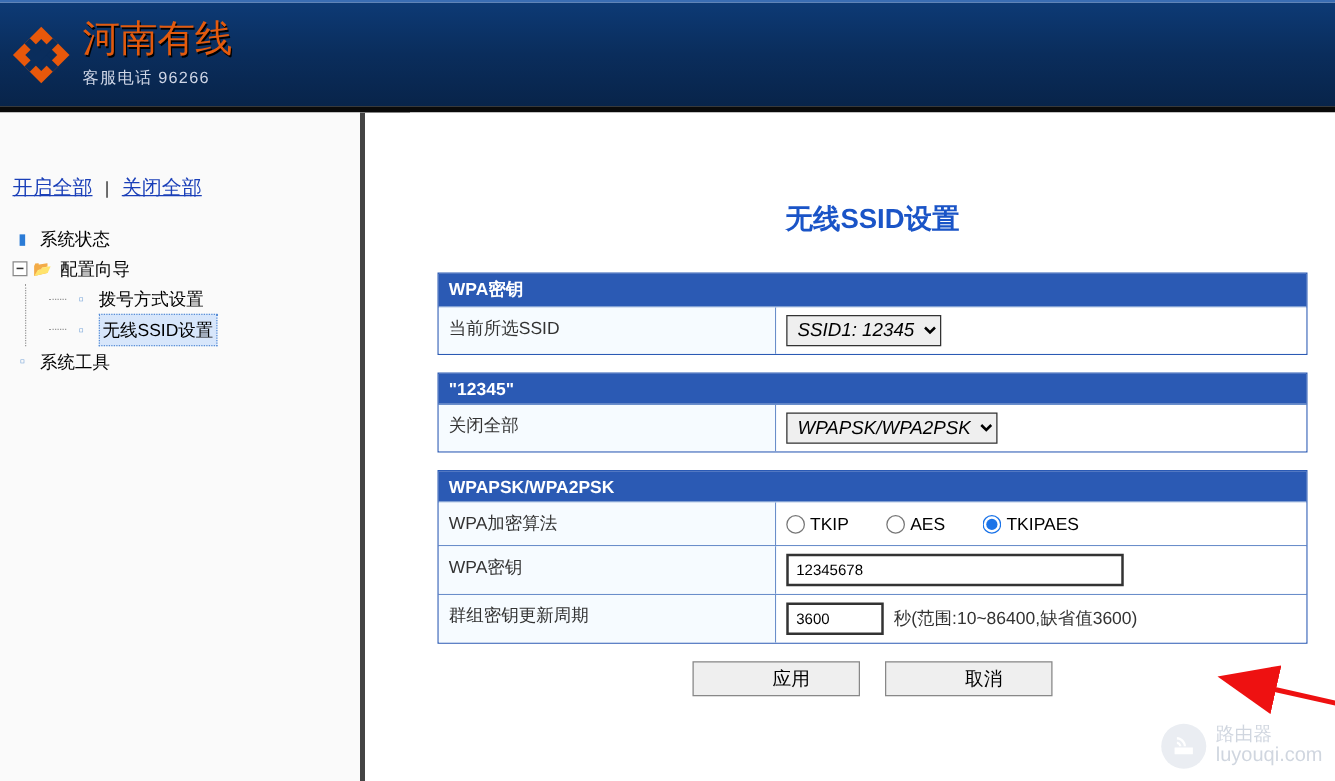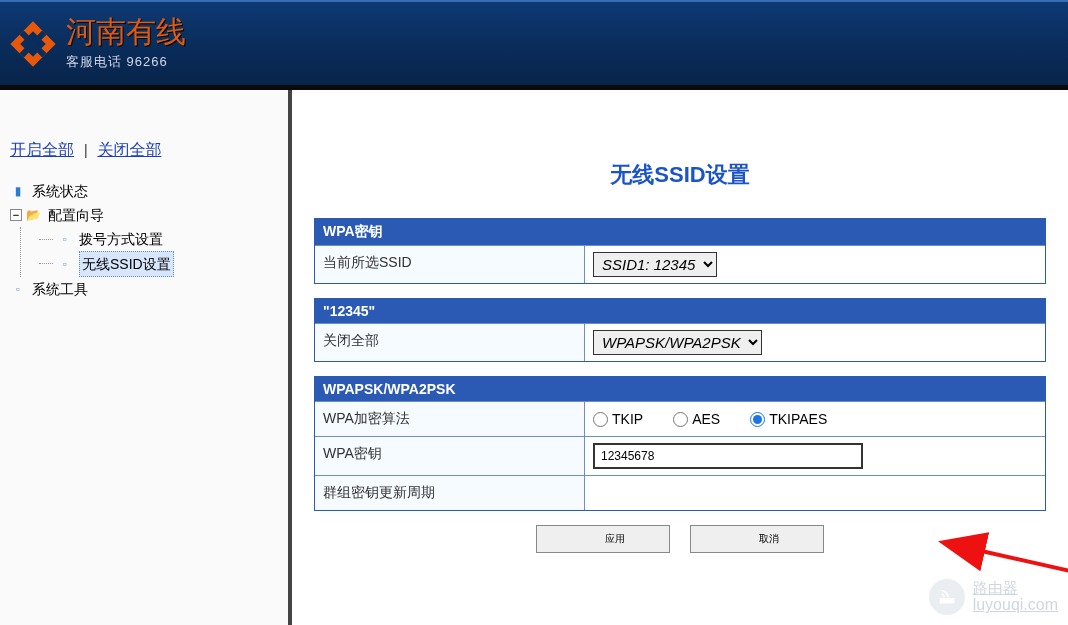--- a/index.html
+++ b/index.html
@@ -27,21 +27,21 @@
   text-shadow: 1px 1px 0 #000;
   line-height: 1;
 }
 .brand-sub {
   color: #cfd6e6;
   font-size: 13px;
   margin-top: 6px;
   letter-spacing: 1px;
 }
 
-.layout { display: flex; height: calc(625px - 90px); }
+.layout { display: flex; height: calc(625px - 90px); gap: 36px; }
 
 .sidebar {
   width: 292px;
   background: #fafafa;
   border-right: 4px solid #444;
   padding: 50px 10px 10px 10px;
 }
 .tree-controls { margin-bottom: 18px; padding-left: 0; }
 .tree-controls a { color: #1a3fb8; text-decoration: underline; font-size: 16px; }
 .tree-controls .sep { color: #333; margin: 0 6px; }
@@ -74,27 +74,27 @@
 input[type=text] { font-size: 12px; padding: 4px 6px; border: 2px solid #333; }
 .wide-input { width: 270px; }
 .short-input { width: 78px; }
 
 .radio-group label { margin-right: 22px; font-size: 14px; display:inline-flex; align-items:center; gap:4px;}
 input[type=radio]{width:15px;height:15px;accent-color:#1a73e8;}
 
 .note { color: #333; font-size: 14px; }
 
 .actions { display: flex; justify-content: center; gap: 20px; margin-top: 14px; }
-.actions button { width: 134px; height: 28px; font-size: 10px; background:#efefef; border:1px solid #888; cursor:pointer;padding-left:24px;}
+.actions button { width: 134px; height: 28px; font-size: 15px; background:#efefef; border:1px solid #888; cursor:pointer;padding-left:24px;}
 
 .arrow-svg { position: absolute; left: 590px; top: 400px; width: 260px; height: 110px; pointer-events: none; }
 
 .watermark { position: absolute; right: 10px; bottom: 10px; display: flex; align-items: center; gap: 8px; opacity: 0.55; }
 .watermark .circle { width:36px;height:36px;border-radius:50%;background:rgba(190,200,215,0.6);display:flex;align-items:center;justify-content:center;}
-.watermark .txt { color:#aab5c6; font-size:15px; line-height:1.1;text-decoration:underline;}
+.watermark .txt { color:#aab5c6; font-size:15px; line-height:1.1;}
 </style>
 </head>
 <body>
 
 <div class="header">
   <div class="logo-diamond">
     <svg viewBox="0 0 100 100">
         <g transform="rotate(45 50 50)">
           <rect x="18" y="18" width="64" height="64" fill="#e8580b"></rect>
           <rect x="32" y="32" width="36" height="36" fill="#0a2d5c"></rect>
@@ -200,20 +200,24 @@
         </div>
       </div>
       <div class="panel-row">
         <div class="panel-label">WPA密钥</div>
         <div class="panel-field">
           <input type="text" class="wide-input" value="12345678" style="">
         </div>
       </div>
       <div class="panel-row">
         <div class="panel-label">群组密钥更新周期</div>
+        <div class="panel-field">
+          <input type="text" class="short-input" value="3600" style="">
+          <span class="note">秒(范围:10~86400,缺省值3600)</span>
+        </div>
       </div>
     </div>
 
     <div class="actions">
       <button>应用</button>
       <button>取消</button>
     </div>
 
     <svg class="arrow-svg" viewBox="0 0 260 110">
       <defs>

